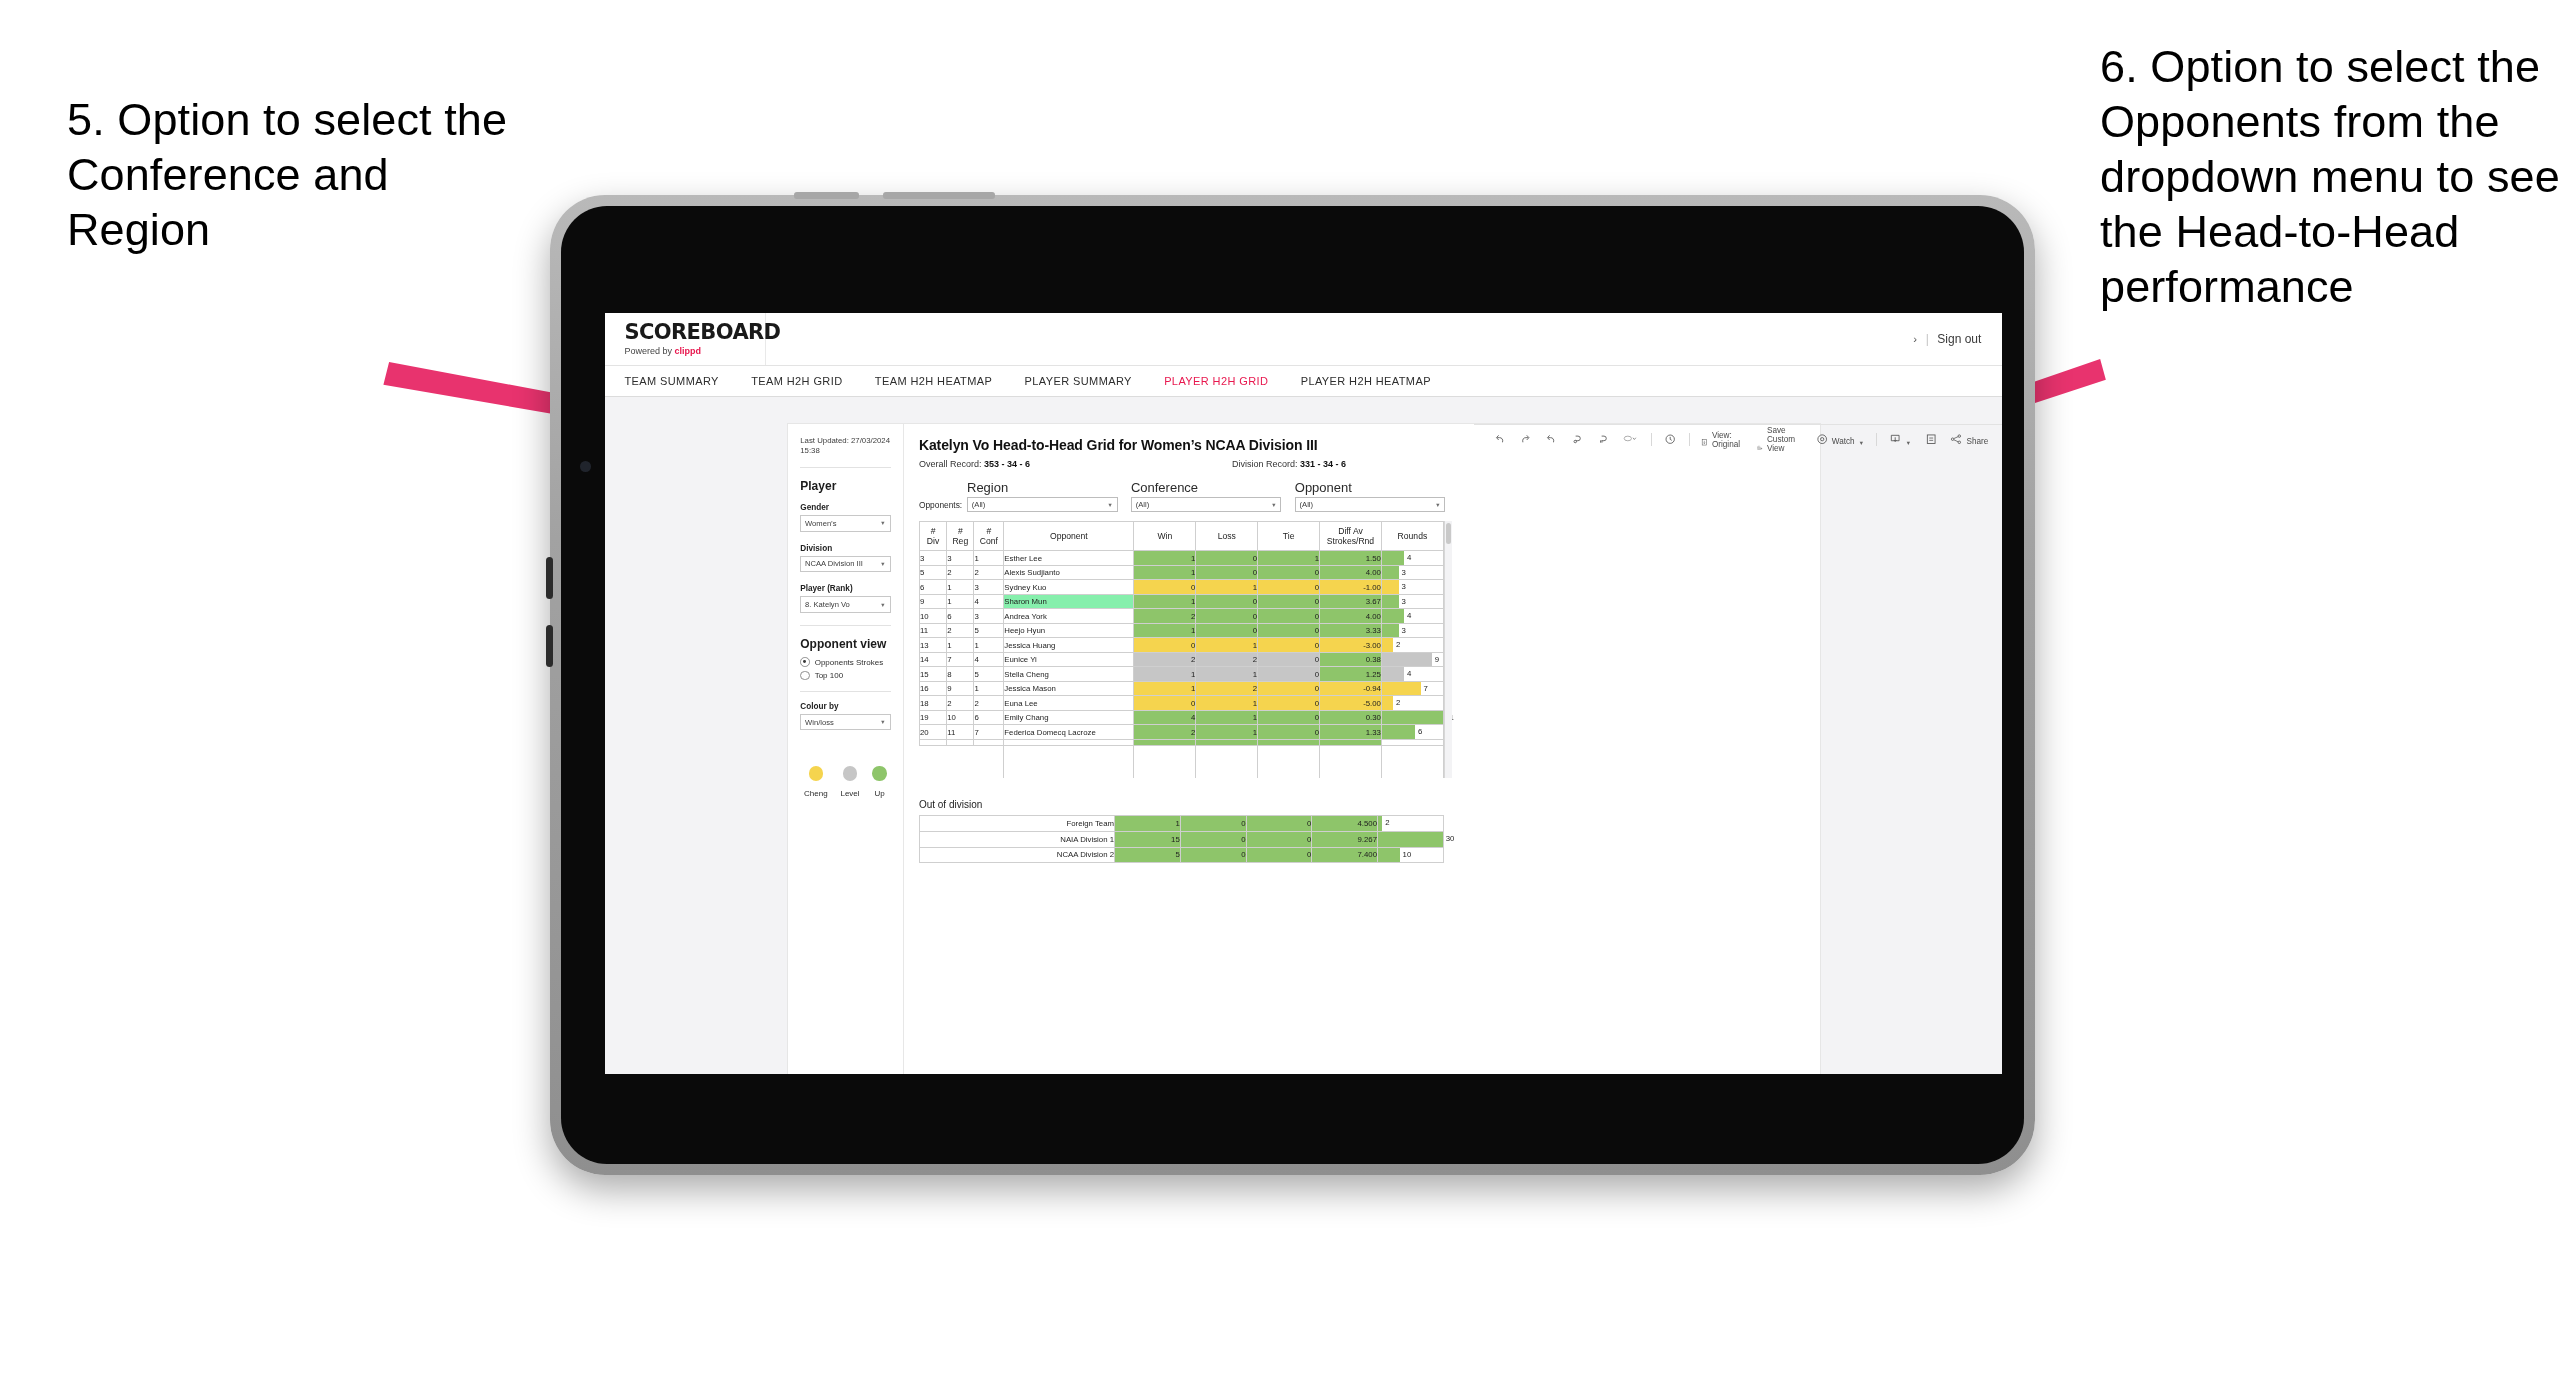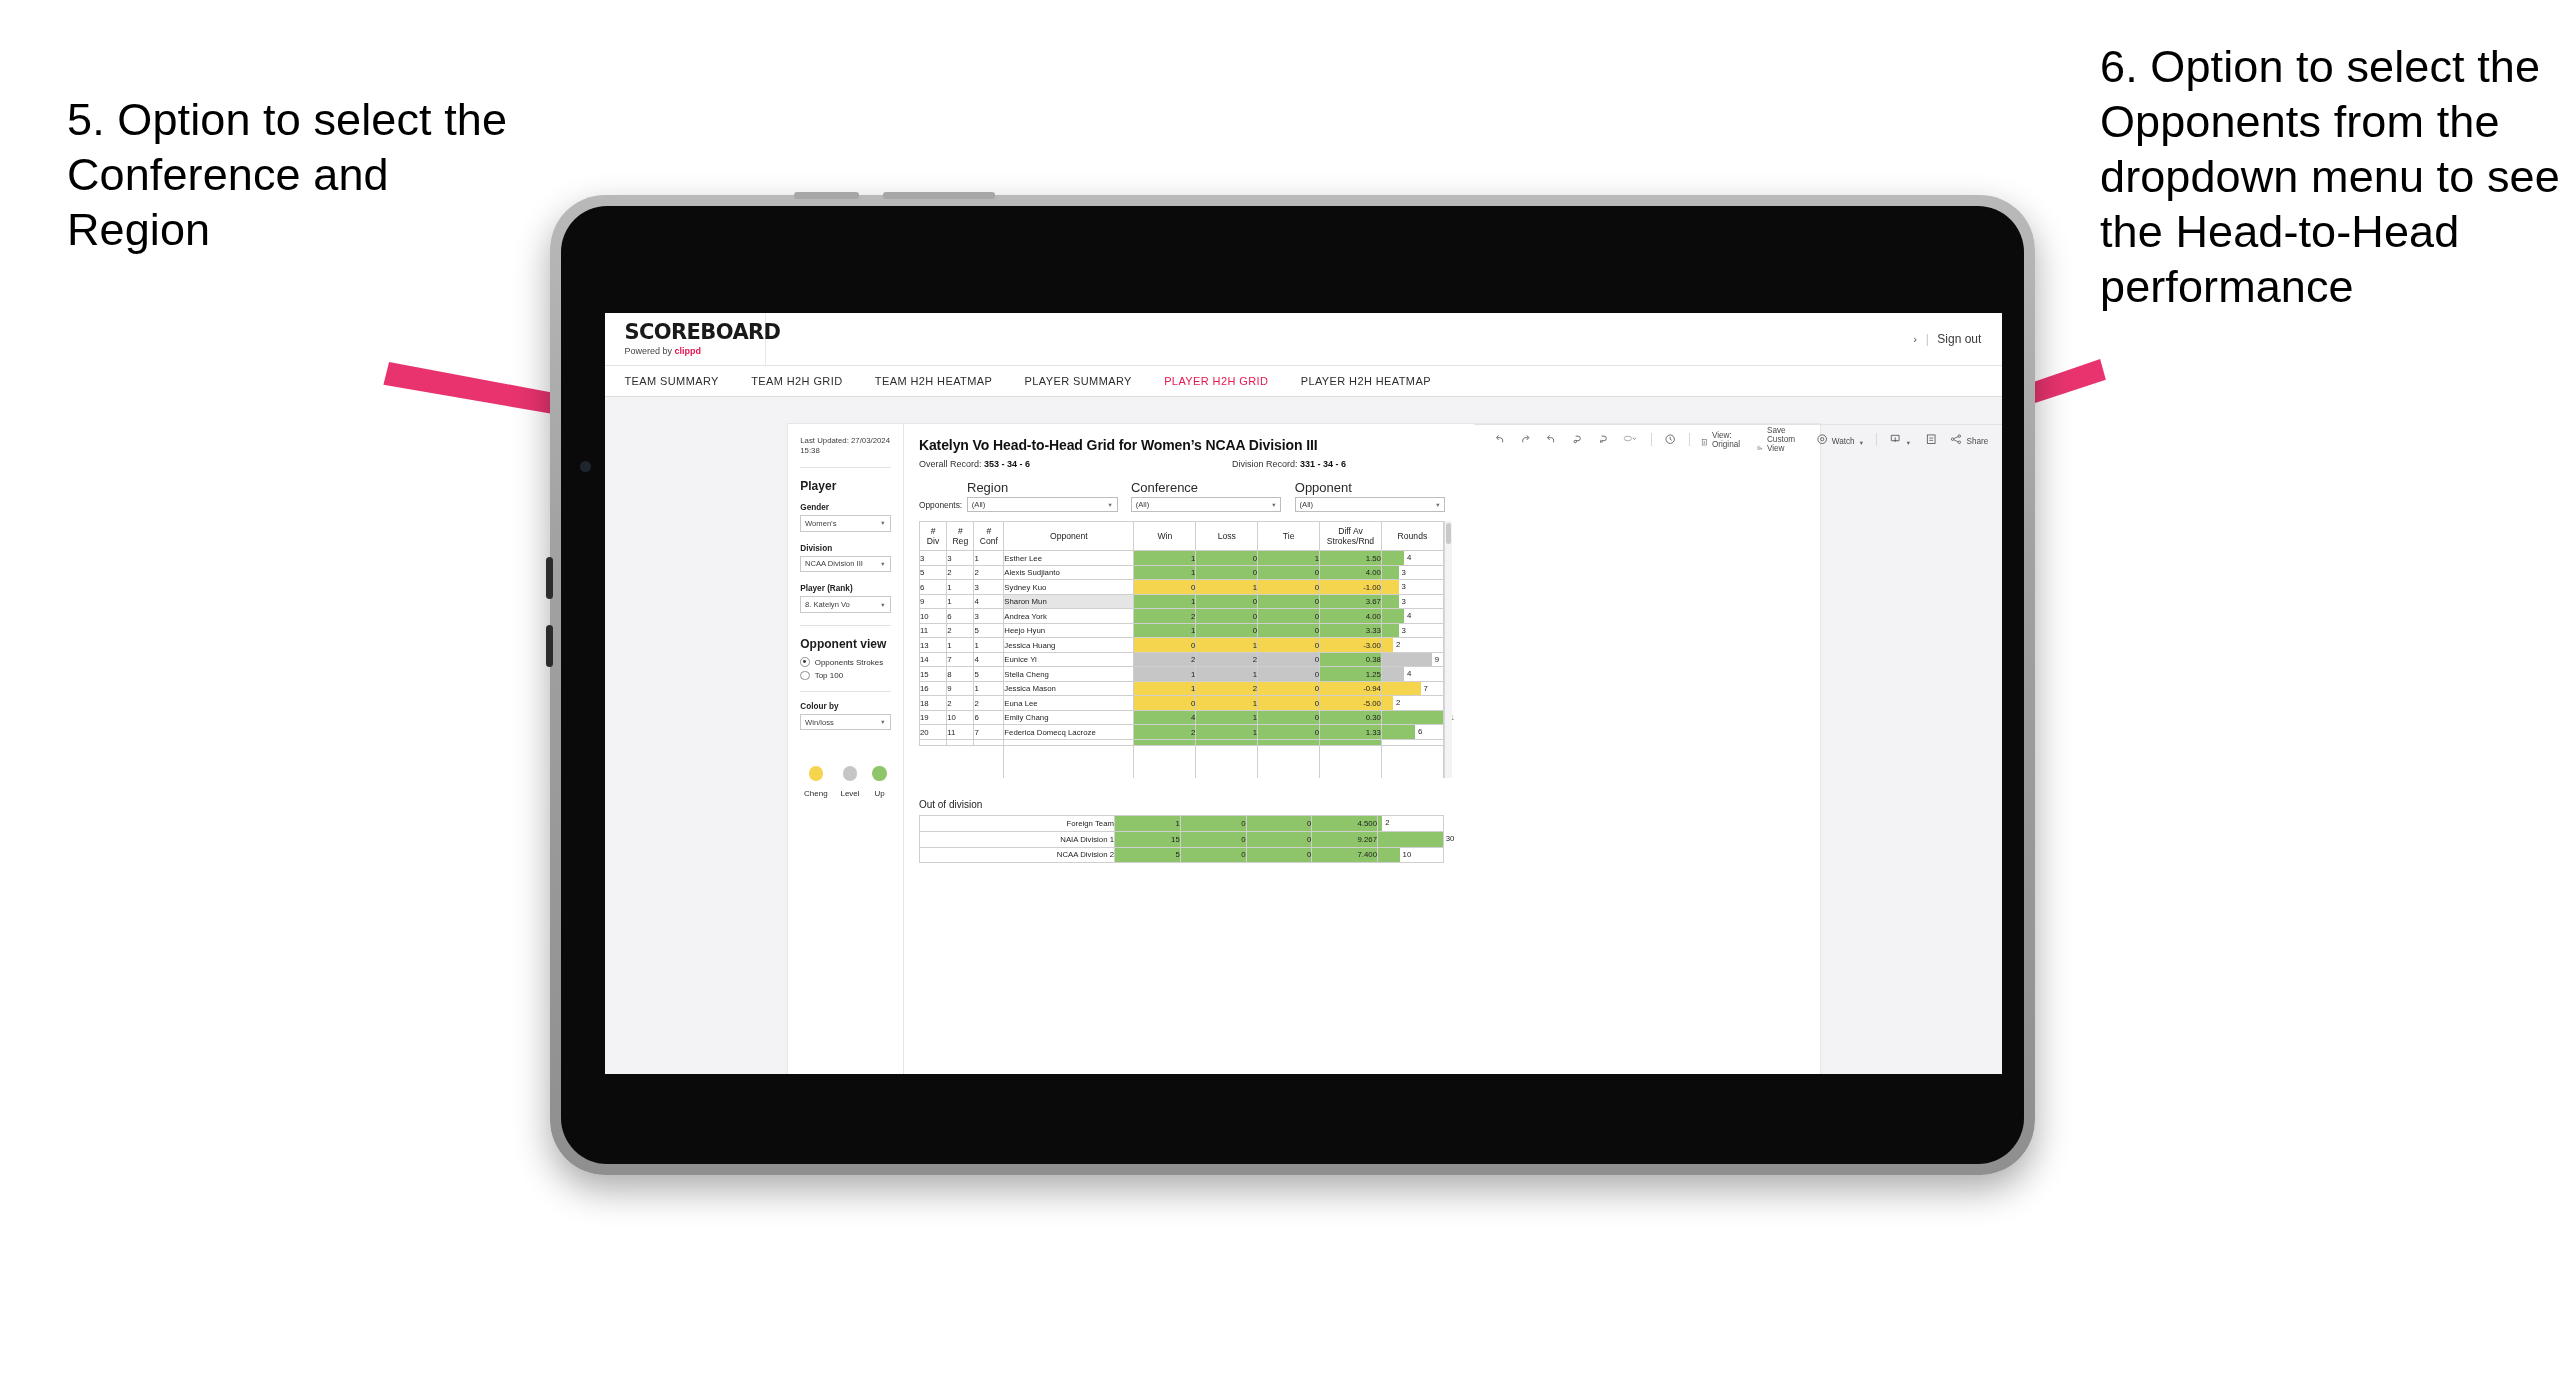--- a/index.html
+++ b/index.html
@@ -345,21 +345,21 @@
                         <td class="num" style="background:#f5d44e">0</td>
                         <td class="num" style="background:#f5d44e">1</td>
                         <td class="num" style="background:#f5d44e">0</td>
                         <td class="num" style="background:#f5d44e">-1.00</td>
                         <td class="rounds"><div class="rbar" style="width: 27.2727%; background: rgb(245, 212, 78);"></div><span class="rval" style="margin-left: 27.2727%;">3</span></td>
                       </tr>
                       <tr>
                         <td class="idx" style="background:#fff">9</td>
                         <td class="idx" style="background:#fff">1</td>
                         <td class="idx" style="background:#fff">4</td>
-                        <td class="opp" style="background:#e5e5e5">Sharon Mun</td>
+                        <td class="opp" style="background:#86efac">Sharon Mun</td>
                         <td class="num" style="background:#8ec56a">1</td>
                         <td class="num" style="background:#8ec56a">0</td>
                         <td class="num" style="background:#8ec56a">0</td>
                         <td class="num" style="background:#8ec56a">3.67</td>
                         <td class="rounds"><div class="rbar" style="width: 27.2727%; background: rgb(142, 197, 106);"></div><span class="rval" style="margin-left: 27.2727%;">3</span></td>
                       </tr>
                       <tr>
                         <td class="idx" style="background:#fff">10</td>
                         <td class="idx" style="background:#fff">6</td>
                         <td class="idx" style="background:#fff">3</td>

